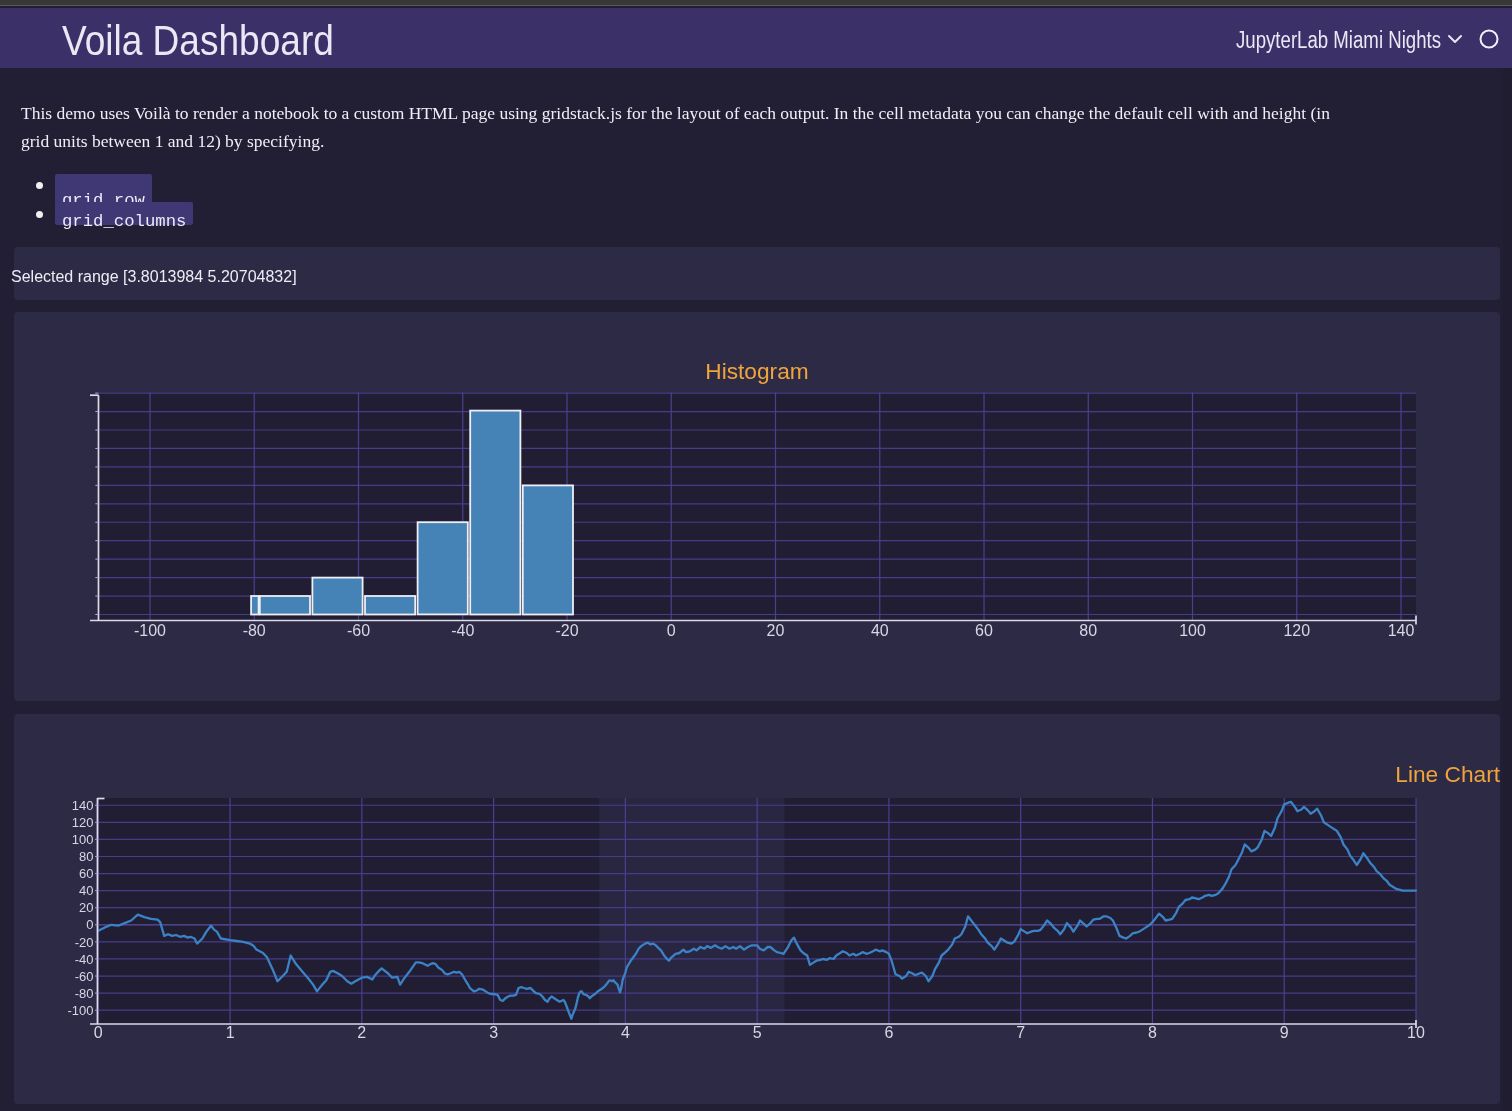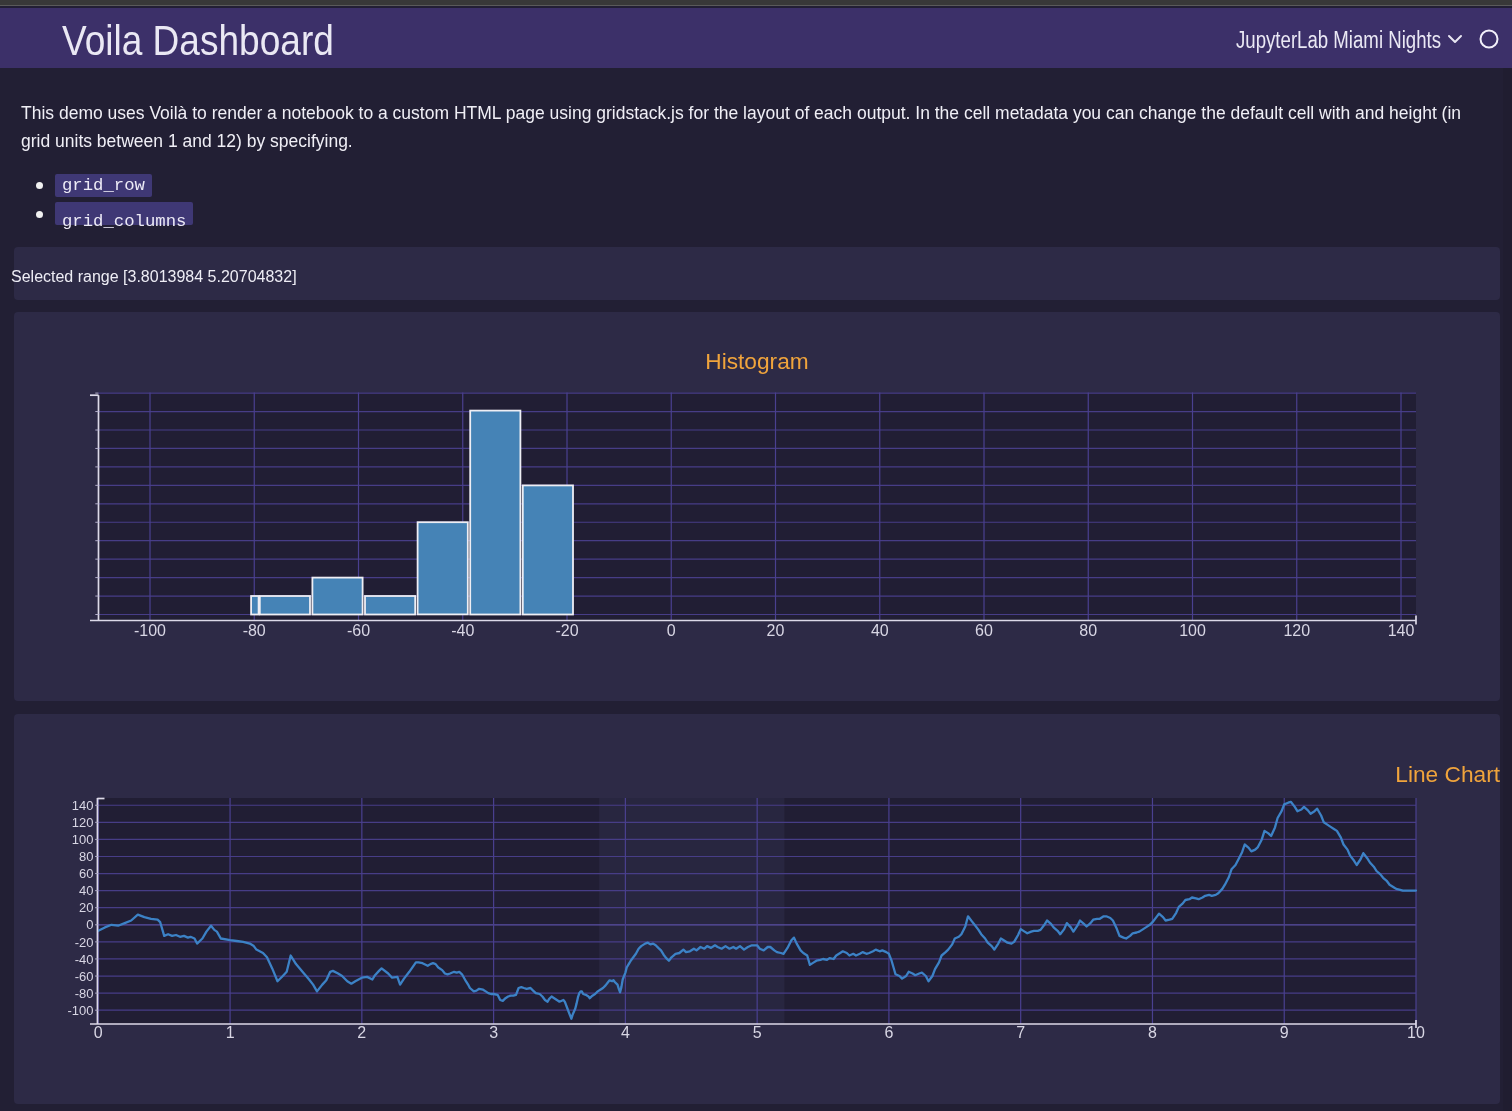--- a/index.html
+++ b/index.html
@@ -12,34 +12,34 @@
 <div class="abs" style="left:0;top:0;width:1512px;height:6px;background:#383838;border-bottom:1.5px solid #5a5a5a;"></div>
 <div class="abs" style="left:0;top:7.5px;width:1512px;height:60.5px;background:#3c3069;"></div>
 <div class="abs" id="title" style="left:62px;top:17px;font-size:42px;color:#eae8f4;transform:scaleX(0.882);transform-origin:0 0;white-space:nowrap;">Voila Dashboard</div>
 <div class="abs" id="hdr-right" style="left:1236px;top:27px;font-size:23px;color:#eae8f4;transform:scaleX(0.81);transform-origin:0 0;white-space:nowrap;">JupyterLab Miami Nights</div>
 <svg class="abs" style="left:1444px;top:28px;" width="60" height="22" viewBox="0 0 60 22">
   <path d="M5 8 L11 14 L17 8" stroke="#e8e6f2" stroke-width="2" fill="none" stroke-linecap="round" stroke-linejoin="round"></path>
   <circle cx="45" cy="11" r="8.5" stroke="#f2f0fa" stroke-width="2" fill="none"></circle>
 </svg>
 <div class="abs" style="left:1503px;top:68px;width:9px;height:1043px;background:#201d30;"></div>
 
-<div class="abs" id="para" style="left:21px;top:99px;font-size:17.5px;line-height:28px;color:#f0eff6;width:1480px;">
+<div class="abs" id="para" style="left:21px;top:99px;font-size:17.5px;line-height:28px;color:#f0eff6;width:1480px;font-family:Liberation Serif, serif;">
 This demo uses Voilà to render a notebook to a custom HTML page using gridstack.js for the layout of each output. In the cell metadata you can change the default cell with and height (in<br>grid units between 1 and 12) by specifying.
 </div>
 
 <div class="abs" style="left:36px;top:182px;width:7px;height:7px;border-radius:50%;background:#f0f0f0;"></div>
 <div class="abs" style="left:36px;top:210.5px;width:7px;height:7px;border-radius:50%;background:#f0f0f0;"></div>
-<div class="abs" id="chip1" style="left:55px;top:174px;height:23px;background:#3f3875;border-radius:2px;color:#eceaf6;font-family:'Liberation Mono',monospace;font-size:17.3px;line-height:23px;padding:0 7px;">grid_row</div>
+<div class="abs" id="chip1" style="left:55px;top:174px;height:23px;background:#3f3875;border-radius:2px;color:#eceaf6;font-family:'Liberation Mono',monospace;font-size:17.3px;line-height:23px;padding:15px 7px;">grid_row</div>
 <div class="abs" id="chip2" style="left:55px;top:201.8px;height:23px;background:#3f3875;border-radius:2px;color:#eceaf6;font-family:'Liberation Mono',monospace;font-size:17.3px;line-height:23px;padding:8px 7px;">grid_columns</div>
 
 <div class="abs" style="left:14px;top:247px;width:1486px;height:53px;background:#2d2a46;border-radius:4px;"></div>
 <div class="abs" style="left:11px;top:250px;width:800px;height:53px;line-height:53px;font-size:16px;color:#eeedf5;">Selected range [3.8013984 5.20704832]</div>
 
 <div class="abs" style="left:14px;top:311.5px;width:1486px;height:389.5px;background:#2d2a46;border-radius:4px;"></div>
-<div class="abs" style="left:14px;top:348px;width:1486px;text-align:center;font-size:22.7px;color:#f0a43c;">Histogram</div>
+<div class="abs" style="left:14px;top:358px;width:1486px;text-align:center;font-size:22.7px;color:#f0a43c;">Histogram</div>
 
 <div class="abs" style="left:14px;top:713.5px;width:1486px;height:390.5px;background:#2d2a46;border-radius:4px;"></div>
 <div class="abs" style="left:14px;top:761px;width:1486px;text-align:right;font-size:22.7px;color:#f0a43c;">Line Chart</div>
 
 <svg class="abs" style="left:0;top:0;" width="1512" height="1111" viewBox="0 0 1512 1111" font-family="'Liberation Sans', sans-serif">
 <rect x="98.5" y="392.5" width="1317.5" height="228.0" fill="#211e34"></rect>
 <line x1="98.5" y1="614.50" x2="1416.0" y2="614.50" stroke="#473d87" stroke-width="1.2"></line>
 <line x1="98.5" y1="596.05" x2="1416.0" y2="596.05" stroke="#473d87" stroke-width="1.2"></line>
 <line x1="98.5" y1="577.60" x2="1416.0" y2="577.60" stroke="#473d87" stroke-width="1.2"></line>
 <line x1="98.5" y1="559.15" x2="1416.0" y2="559.15" stroke="#473d87" stroke-width="1.2"></line>

